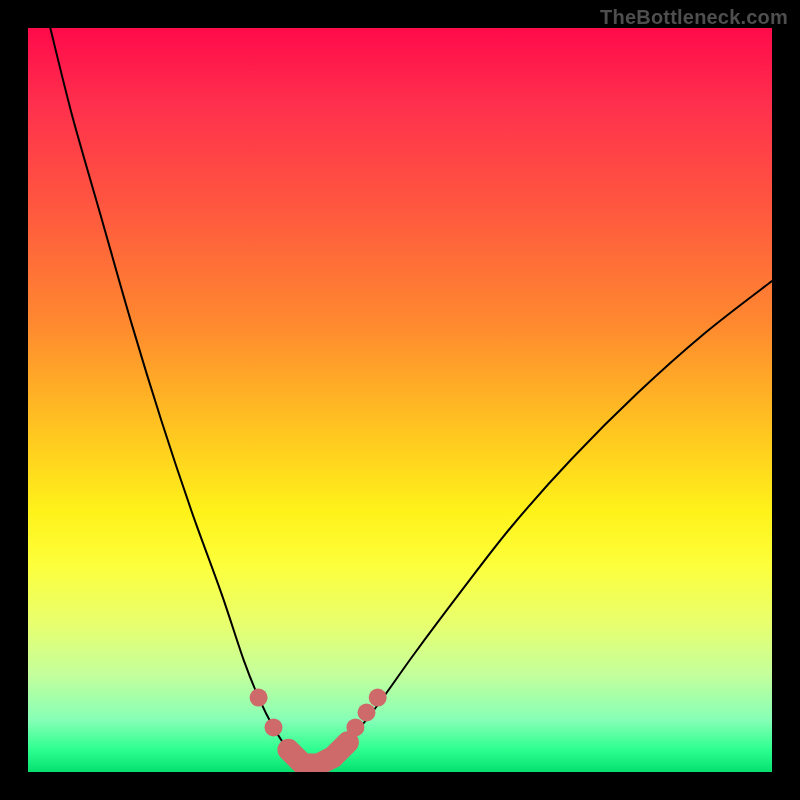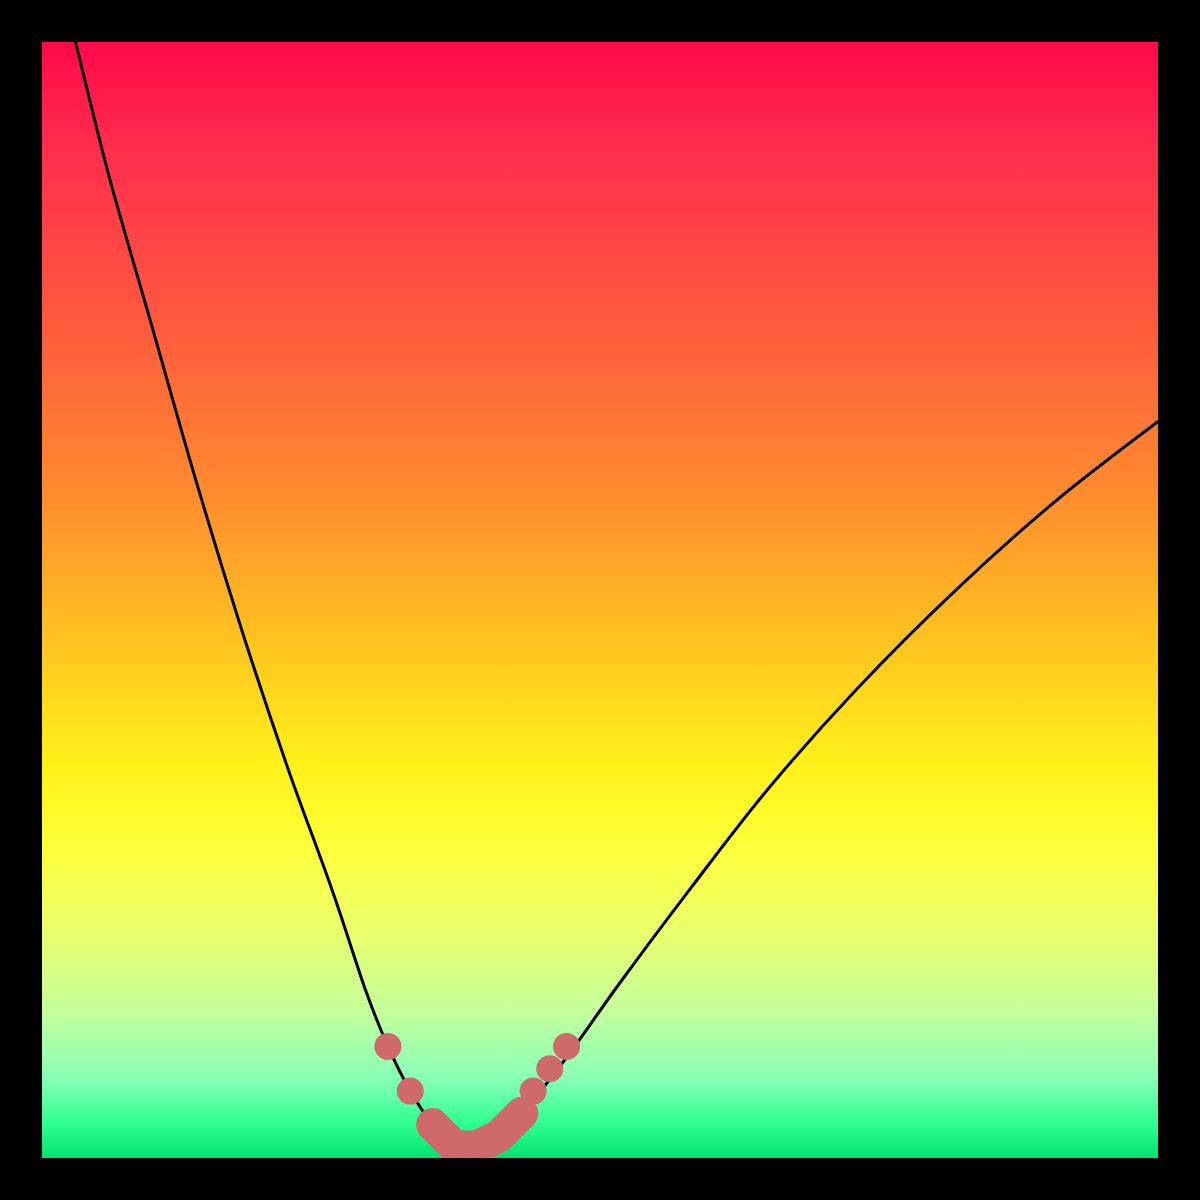--- a/index.html
+++ b/index.html
@@ -58,20 +58,21 @@
     left: 0;
     width: 744px;
     height: 744px;
   }
 </style>
 </head>
 <body>
 
 <div class="frame">
 
+  <div class="watermark">TheBottleneck.com</div>
 
   <div class="plot-area">
     <svg class="curve" viewBox="0 0 744 744" preserveAspectRatio="none">
       <g id="curve-group">
           <path d="M 22.3 0.0 C 26.0 14.9, 36.0 57.0, 44.6 89.3 C 53.3 121.5, 64.5 158.7, 74.4 193.4 C 84.3 228.2, 94.2 264.1, 104.2 297.6 C 114.1 331.1, 124.0 363.3, 133.9 394.3 C 143.8 425.3, 153.8 455.1, 163.7 483.6 C 173.6 512.1, 184.8 540.6, 193.4 565.4 C 202.1 590.2, 209.6 615.0, 215.8 632.4 C 222.0 649.8, 225.7 658.4, 230.6 669.6 C 235.6 680.8, 240.6 690.7, 245.5 699.4 C 250.5 708.0, 255.4 715.5, 260.4 721.7 C 265.4 727.9, 270.3 734.1, 275.3 736.6 C 280.2 739.0, 285.2 737.8, 290.2 736.6 C 295.1 735.3, 300.1 732.8, 305.0 729.1 C 310.0 725.4, 312.5 722.9, 319.9 714.2 C 327.4 705.6, 338.5 691.9, 349.7 677.0 C 360.8 662.2, 373.2 643.6, 386.9 625.0 C 400.5 606.4, 415.4 586.5, 431.5 565.4 C 447.6 544.4, 465.0 520.8, 483.6 498.5 C 502.2 476.2, 522.0 453.8, 543.1 431.5 C 564.2 409.2, 587.8 385.6, 610.1 364.6 C 632.4 343.5, 654.7 323.6, 677.0 305.0 C 699.4 286.4, 732.8 261.6, 744.0 253.0" fill="none" stroke="#000000" stroke-width="2" stroke-linecap="round"></path>
         </g>
       <g id="marker-group">
           <path d="M 260.4 721.7 L 275.3 736.6 L 290.2 736.6 L 305.0 729.1 L 319.9 714.2" fill="none" stroke="#cf6a6a" stroke-width="22" stroke-linecap="round" stroke-linejoin="round"></path>
           <circle cx="230.6" cy="669.6" r="9" fill="#cf6a6a"></circle>
           <circle cx="245.5" cy="699.4" r="9" fill="#cf6a6a"></circle>

